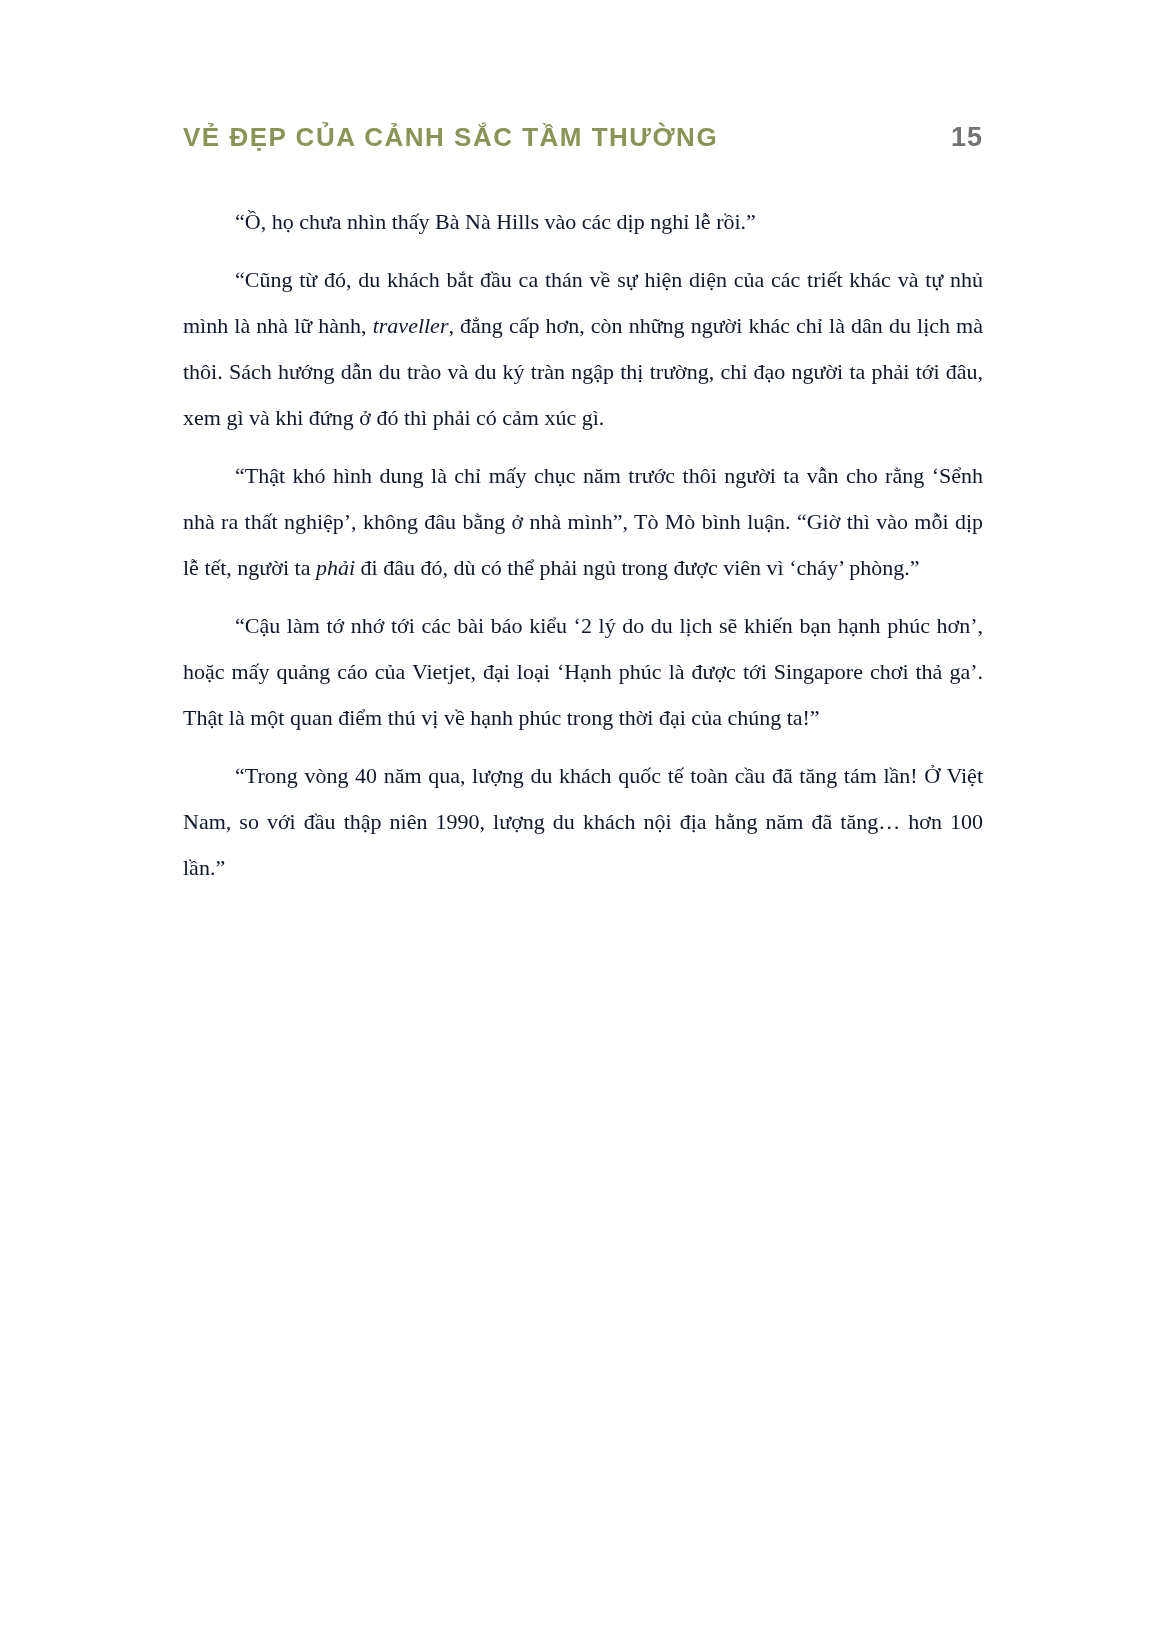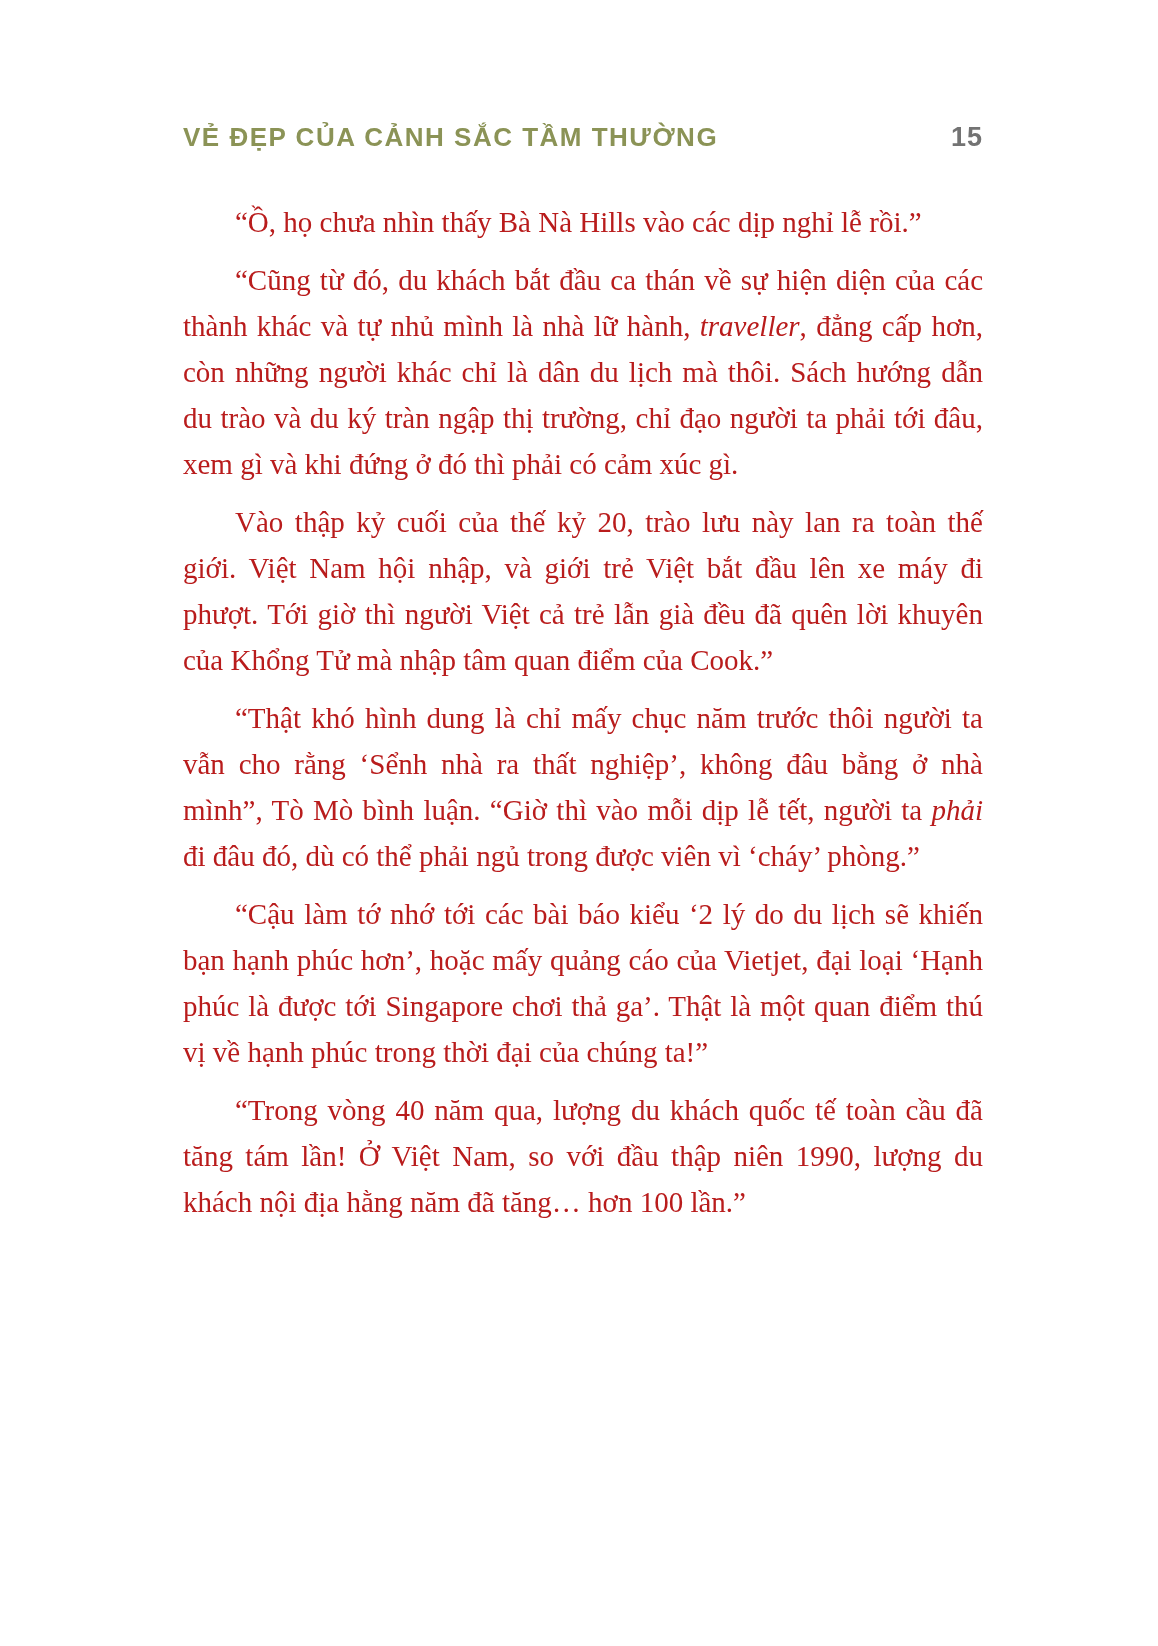--- a/index.html
+++ b/index.html
@@ -39,22 +39,22 @@
   }
   .running-header .pagenum {
     font-family: "Liberation Sans", sans-serif;
     font-weight: bold;
     font-size: 27px;
     letter-spacing: 1px;
     color: #737373;
   }
   .body-text {
     margin-top: 46px;
-    color: #b91c1c;
-    font-size: 29px;
+    color: #0f172a;
+    font-size: 22px;
     line-height: 46px;
     text-align: justify;
   }
   .body-text p.para {
     text-indent: 52px;
     margin: 0 0 12px 0;
   }
   .body-text p.para:last-child { margin-bottom: 4px; }
   .body-text em { }
 </style>
@@ -64,21 +64,20 @@
 <div class="page">
   <div class="content">
 
     <div class="running-header">
       <span class="title">VẺ ĐẸP CỦA CẢNH SẮC TẦM THƯỜNG</span>
       <span class="pagenum">15</span>
     </div>
 
     <div class="body-text">
         <p class="para"><span>“Ồ, họ chưa nhìn thấy Bà Nà Hills vào các dịp nghỉ lễ rồi.”</span></p>
-        <p class="para"><span>“Cũng từ đó, du khách bắt đầu ca thán về sự hiện diện của các thành khác và tự nhủ mình là nhà lữ hành, </span><em>traveller</em><span>, đẳng cấp hơn, còn những người khác chỉ là dân du lịch mà thôi. Sách hướng dẫn du trào và du ký tràn ngập thị trường, chỉ đạo người ta phải tới đâu, xem gì và khi đứng ở đó thì phải có cảm xúc gì.</span></p>
-        <p class="para"><span>Vào thập kỷ cuối của thế kỷ 20, trào lưu này lan ra toàn thế giới. Việt Nam hội nhập, và giới trẻ Việt bắt đầu lên xe máy đi phượt. Tới giờ thì người Việt cả trẻ lẫn già đều đã quên lời khuyên của Khổng Tử mà nhập tâm quan điểm của Cook.”</span></p>
+        <p class="para"><span>“Cũng từ đó, du khách bắt đầu ca thán về sự hiện diện của các triết khác và tự nhủ mình là nhà lữ hành, </span><em>traveller</em><span>, đẳng cấp hơn, còn những người khác chỉ là dân du lịch mà thôi. Sách hướng dẫn du trào và du ký tràn ngập thị trường, chỉ đạo người ta phải tới đâu, xem gì và khi đứng ở đó thì phải có cảm xúc gì.</span></p>
         <p class="para"><span>“Thật khó hình dung là chỉ mấy chục năm trước thôi người ta vẫn cho rằng ‘Sểnh nhà ra thất nghiệp’, không đâu bằng ở nhà mình”, Tò Mò bình luận. “Giờ thì vào mỗi dịp lễ tết, người ta </span><em>phải</em><span> đi đâu đó, dù có thể phải ngủ trong được viên vì ‘cháy’ phòng.”</span></p>
         <p class="para"><span>“Cậu làm tớ nhớ tới các bài báo kiểu ‘2 lý do du lịch sẽ khiến bạn hạnh phúc hơn’, hoặc mấy quảng cáo của Vietjet, đại loại ‘Hạnh phúc là được tới Singapore chơi thả ga’. Thật là một quan điểm thú vị về hạnh phúc trong thời đại của chúng ta!”</span></p>
         <p class="para"><span>“Trong vòng 40 năm qua, lượng du khách quốc tế toàn cầu đã tăng tám lần! Ở Việt Nam, so với đầu thập niên 1990, lượng du khách nội địa hằng năm đã tăng… hơn 100 lần.”</span></p>
       </div>
 
   </div>
 </div>
 
 </body></html>

